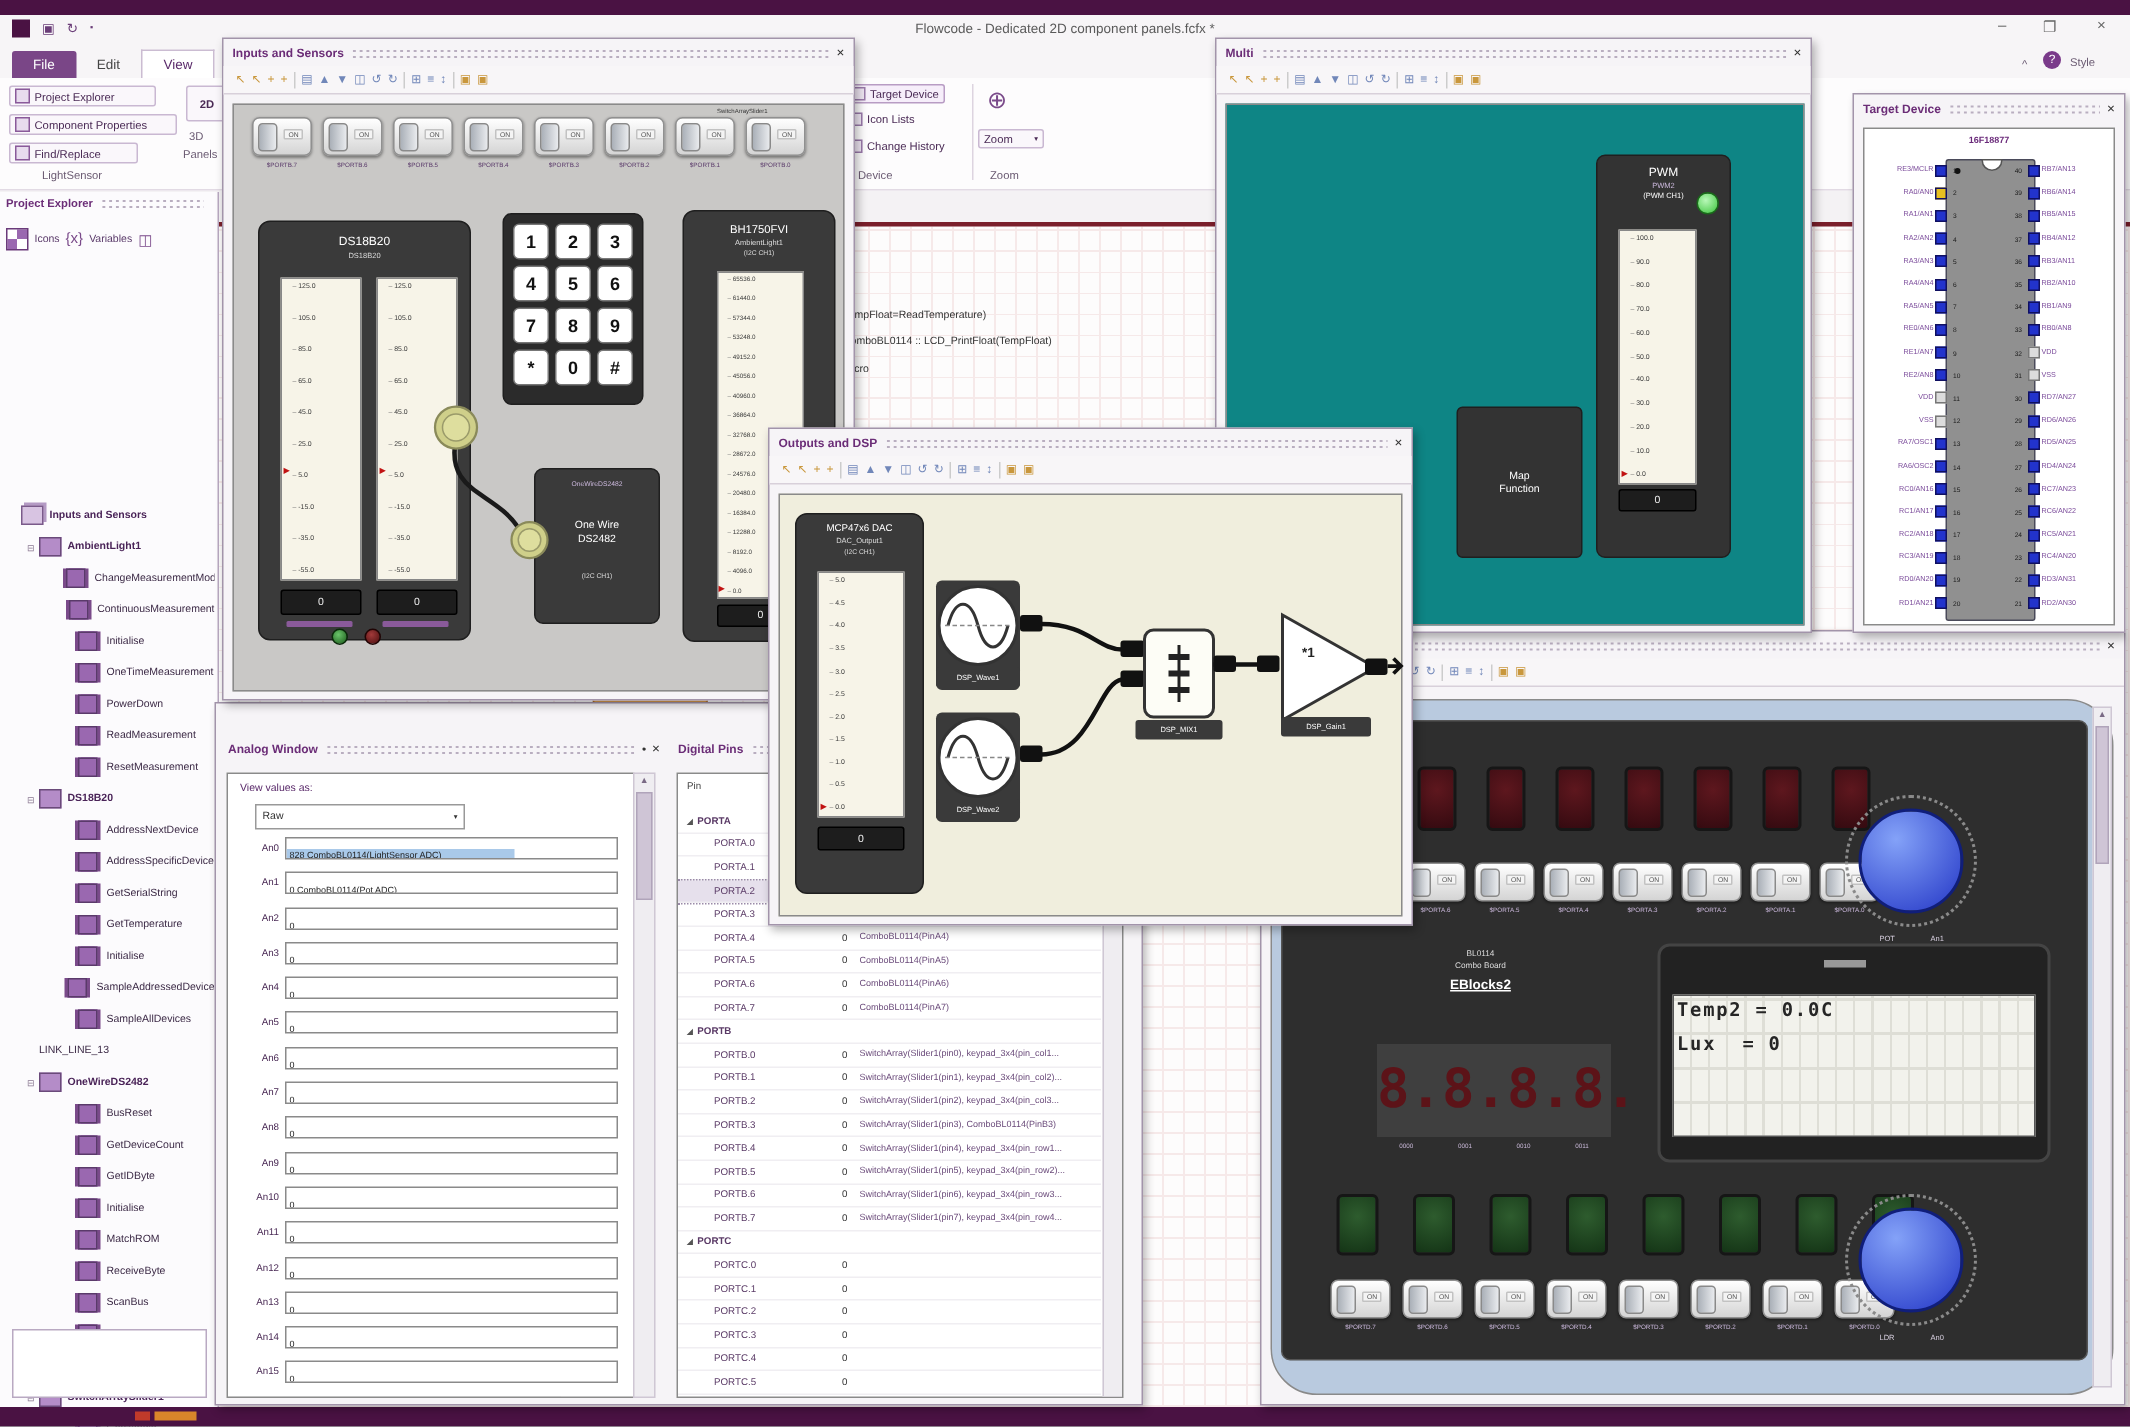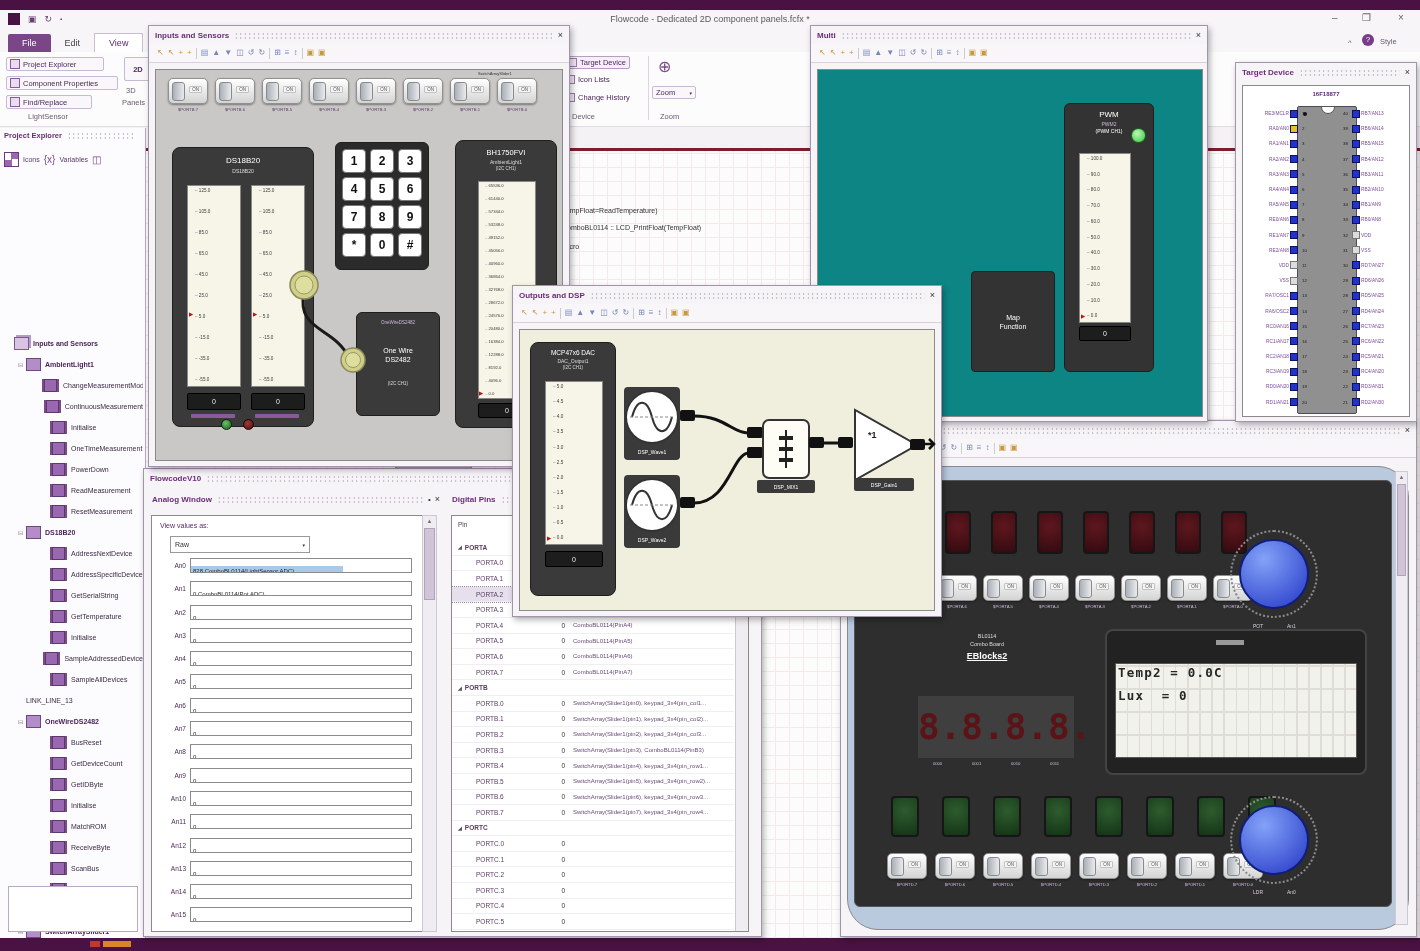--- a/index.html
+++ b/index.html
@@ -391,24 +391,20 @@
       </div>
     <div style="position:absolute;left:8px;top:758px;width:128px;height:44px;background:#fff;border:1px solid #b9a9c2;"></div>
   </div>
 
   <div class="abs" id="statusbar">
     <div style="position:absolute;left:90px;top:3px;width:10px;height:6px;background:#c03a2a;"></div>
     <div style="position:absolute;left:103px;top:3px;width:28px;height:6px;background:#d8862a;"></div>
   </div>
 
   <div class="fpanel" style="left:143px;top:468px;width:617px;height:467px;">
-    <div class="ptitle">
-        <span>FlowcodeV10</span>
-        <span class="dots"></span>
-      </div>
 
     <div class="ptitle" style="position:absolute;left:5px;top:22px;width:288px;height:16px;padding:0 3px;">
         <span>Analog Window</span>
         <span class="dots"></span>
         <span class="pdot">•</span>
         <span class="pclose">×</span>
       </div>
     <div class="pcontent" style="left:7px;top:46px;width:270px;height:415px;background:#fff;overflow:hidden;">
       <div style="position:absolute;left:8px;top:6px;font-size:7px;color:#5a2a6a;">View values as:</div>
       <div style="position:absolute;left:18px;top:20px;width:130px;height:15px;border:1px solid #999;background:#fff;font-size:7px;color:#333;display:flex;align-items:center;justify-content:space-between;padding:0 4px;">

